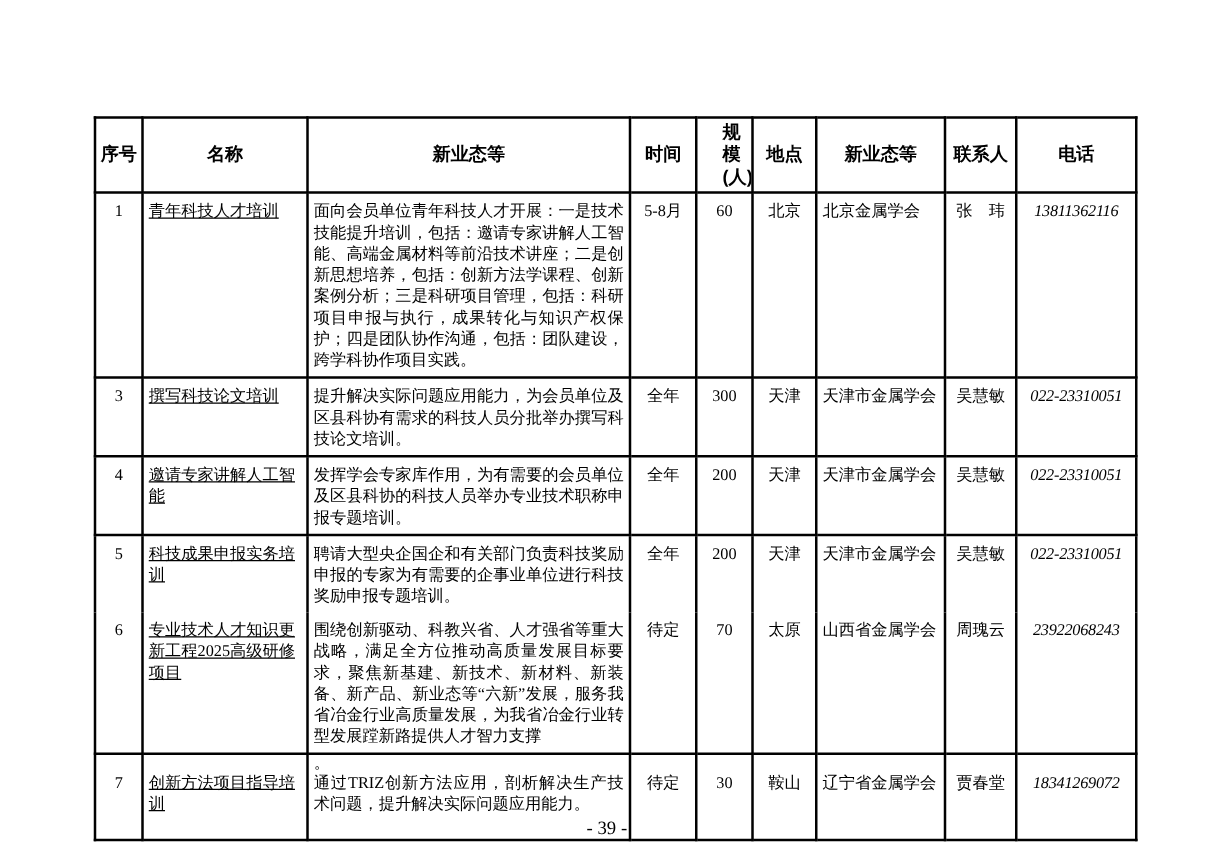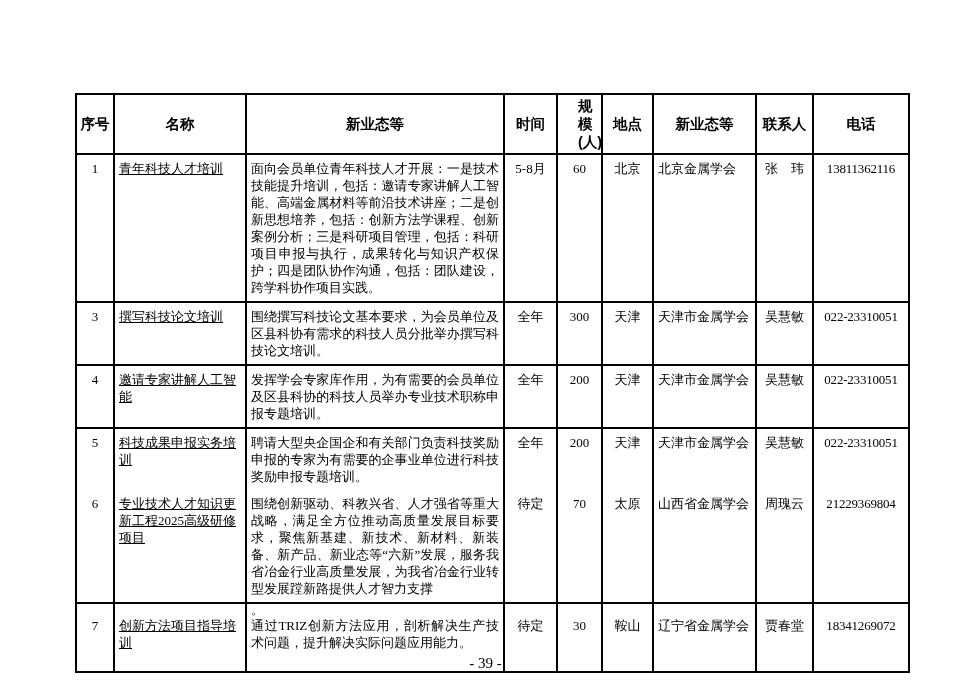--- a/index.html
+++ b/index.html
@@ -55,21 +55,21 @@
     font-family: "Liberation Serif", serif;
     font-size: 13px;
     line-height: 17px;
     vertical-align: top;
     padding: 5px 4px;
   }
   .c-center { text-align: center; }
   .c-name   { text-align: left; text-decoration: underline; }
   .c-content{ text-align: justify; position: relative; }
   .c-org    { text-align: left; white-space: nowrap; padding-left: 3px; padding-right: 1px; border-radius: 26px; }
-  .c-phone  { text-align: center; white-space: nowrap; font-size: 12.5px; letter-spacing: -0.2px; padding-left: 1px; padding-right: 1px; }
+  .c-phone  { text-align: center; white-space: nowrap; font-size: 12.5px; letter-spacing: -0.2px; padding-left: 1px; padding-right: 1px; font-style: italic; }
   tr.no-bottom td { border-bottom-style: hidden; }
   tr.no-top td    { border-top-style: hidden; }
   tr.late-start td { padding-top: 13px; }
   .overflow-period {
     position: absolute;
     top: -3px;
     left: 4px;
     font-family: "Liberation Serif", serif;
     font-size: 13px;
     line-height: 17px;
@@ -124,21 +124,21 @@
           <td class="c-center">5-8月</td>
           <td class="c-center">60</td>
           <td class="c-center">北京</td>
           <td class="c-org">北京金属学会</td>
           <td class="c-center">张　玮</td>
           <td class="c-phone">13811362116</td>
         </tr>
         <tr style="height: 54px;">
           <td class="c-center">3</td>
           <td class="c-name">撰写科技论文培训</td>
-          <td class="c-content">围绕撰写科技论文基本要求，为会员单位及区县科协有需求的科技人员分批举办撰写科技论文培训。</td>
+          <td class="c-content">提升解决实际问题应用能力，为会员单位及区县科协有需求的科技人员分批举办撰写科技论文培训。</td>
           <td class="c-center">全年</td>
           <td class="c-center">300</td>
           <td class="c-center">天津</td>
           <td class="c-org">天津市金属学会</td>
           <td class="c-center">吴慧敏</td>
           <td class="c-phone">022-23310051</td>
         </tr>
         <tr style="height: 57px;">
           <td class="c-center">4</td>
           <td class="c-name">邀请专家讲解人工智能</td>
@@ -163,21 +163,21 @@
         </tr>
         <tr class="no-top" style="height: 105px;">
           <td class="c-center">6</td>
           <td class="c-name">专业技术人才知识更新工程2025高级研修项目</td>
           <td class="c-content">围绕创新驱动、科教兴省、人才强省等重大战略，满足全方位推动高质量发展目标要求，聚焦新基建、新技术、新材料、新装备、新产品、新业态等“六新”发展，服务我省冶金行业高质量发展，为我省冶金行业转型发展蹚新路提供人才智力支撑</td>
           <td class="c-center">待定</td>
           <td class="c-center">70</td>
           <td class="c-center">太原</td>
           <td class="c-org">山西省金属学会</td>
           <td class="c-center">周瑰云</td>
-          <td class="c-phone">21229369804</td>
+          <td class="c-phone">23922068243</td>
         </tr>
         <tr class="late-start" style="height: 69px;">
           <td class="c-center">7</td>
           <td class="c-name">创新方法项目指导培训</td>
           <td class="c-content">通过TRIZ创新方法应用，剖析解决生产技术问题，提升解决实际问题应用能力。<span class="overflow-period">。</span></td>
           <td class="c-center">待定</td>
           <td class="c-center">30</td>
           <td class="c-center">鞍山</td>
           <td class="c-org">辽宁省金属学会</td>
           <td class="c-center">贾春堂</td>

